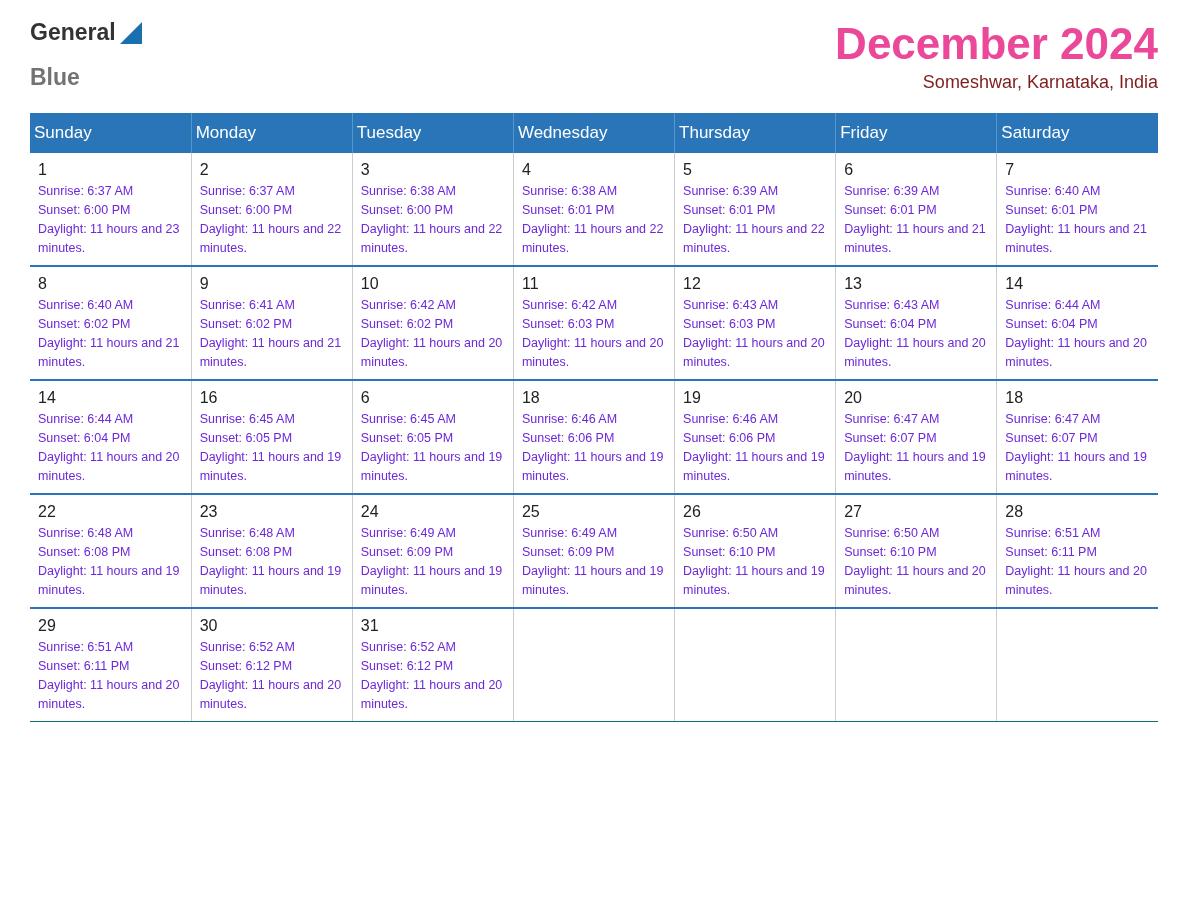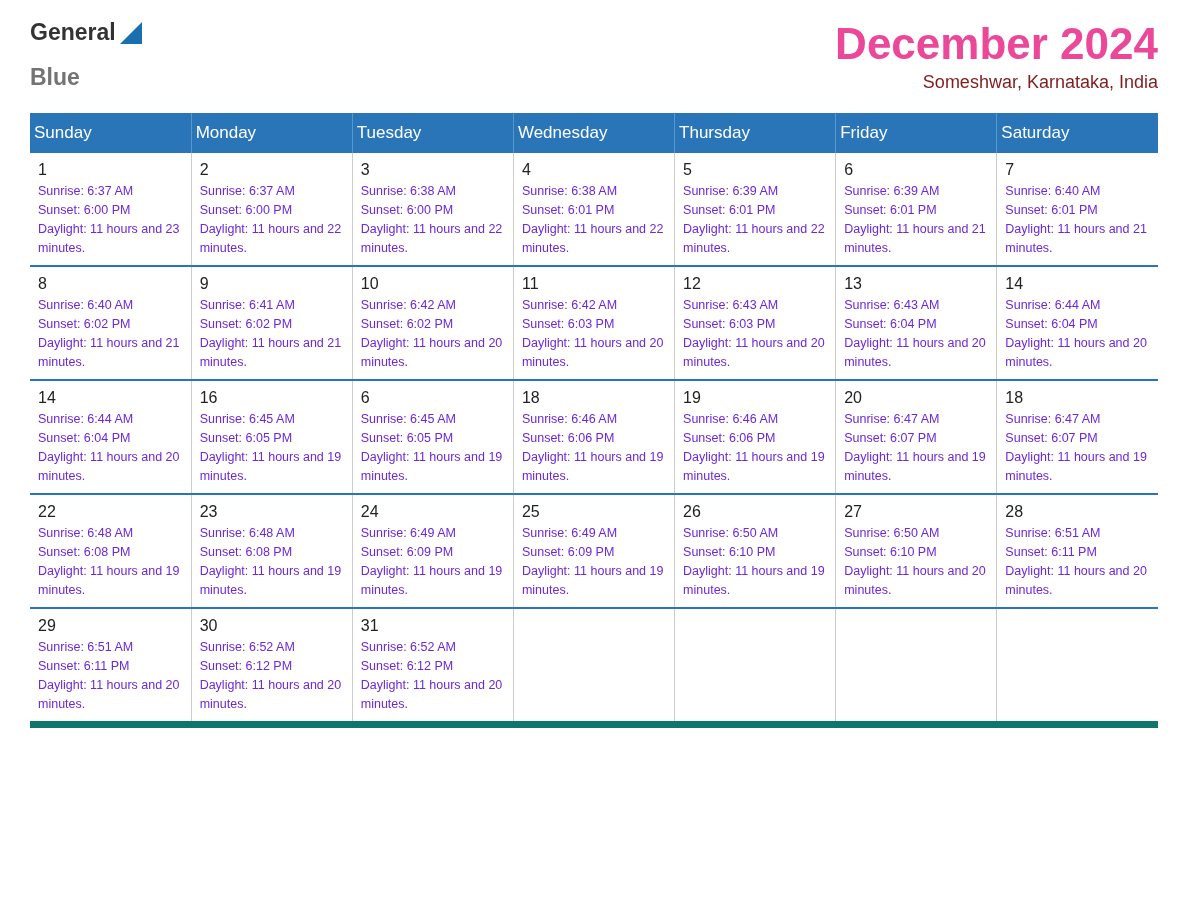--- a/index.html
+++ b/index.html
@@ -54,21 +54,21 @@
       border-bottom: 2px solid #2a75b8;
       font-size: 13px;
       color: #333;
       min-height: 90px;
       background: #fff;
     }
     .calendar-table td:last-child {
       border-right: none;
     }
     .calendar-table tr:last-child td {
-      border-bottom: 7px solid #0f766e;
+      border-bottom: 1px solid #0f766e;
     }
     .day-number {
       font-size: 16px;
       font-weight: normal;
       color: #222;
       display: block;
       margin-bottom: 3px;
     }
     .day-info {
       font-size: 12.5px;

